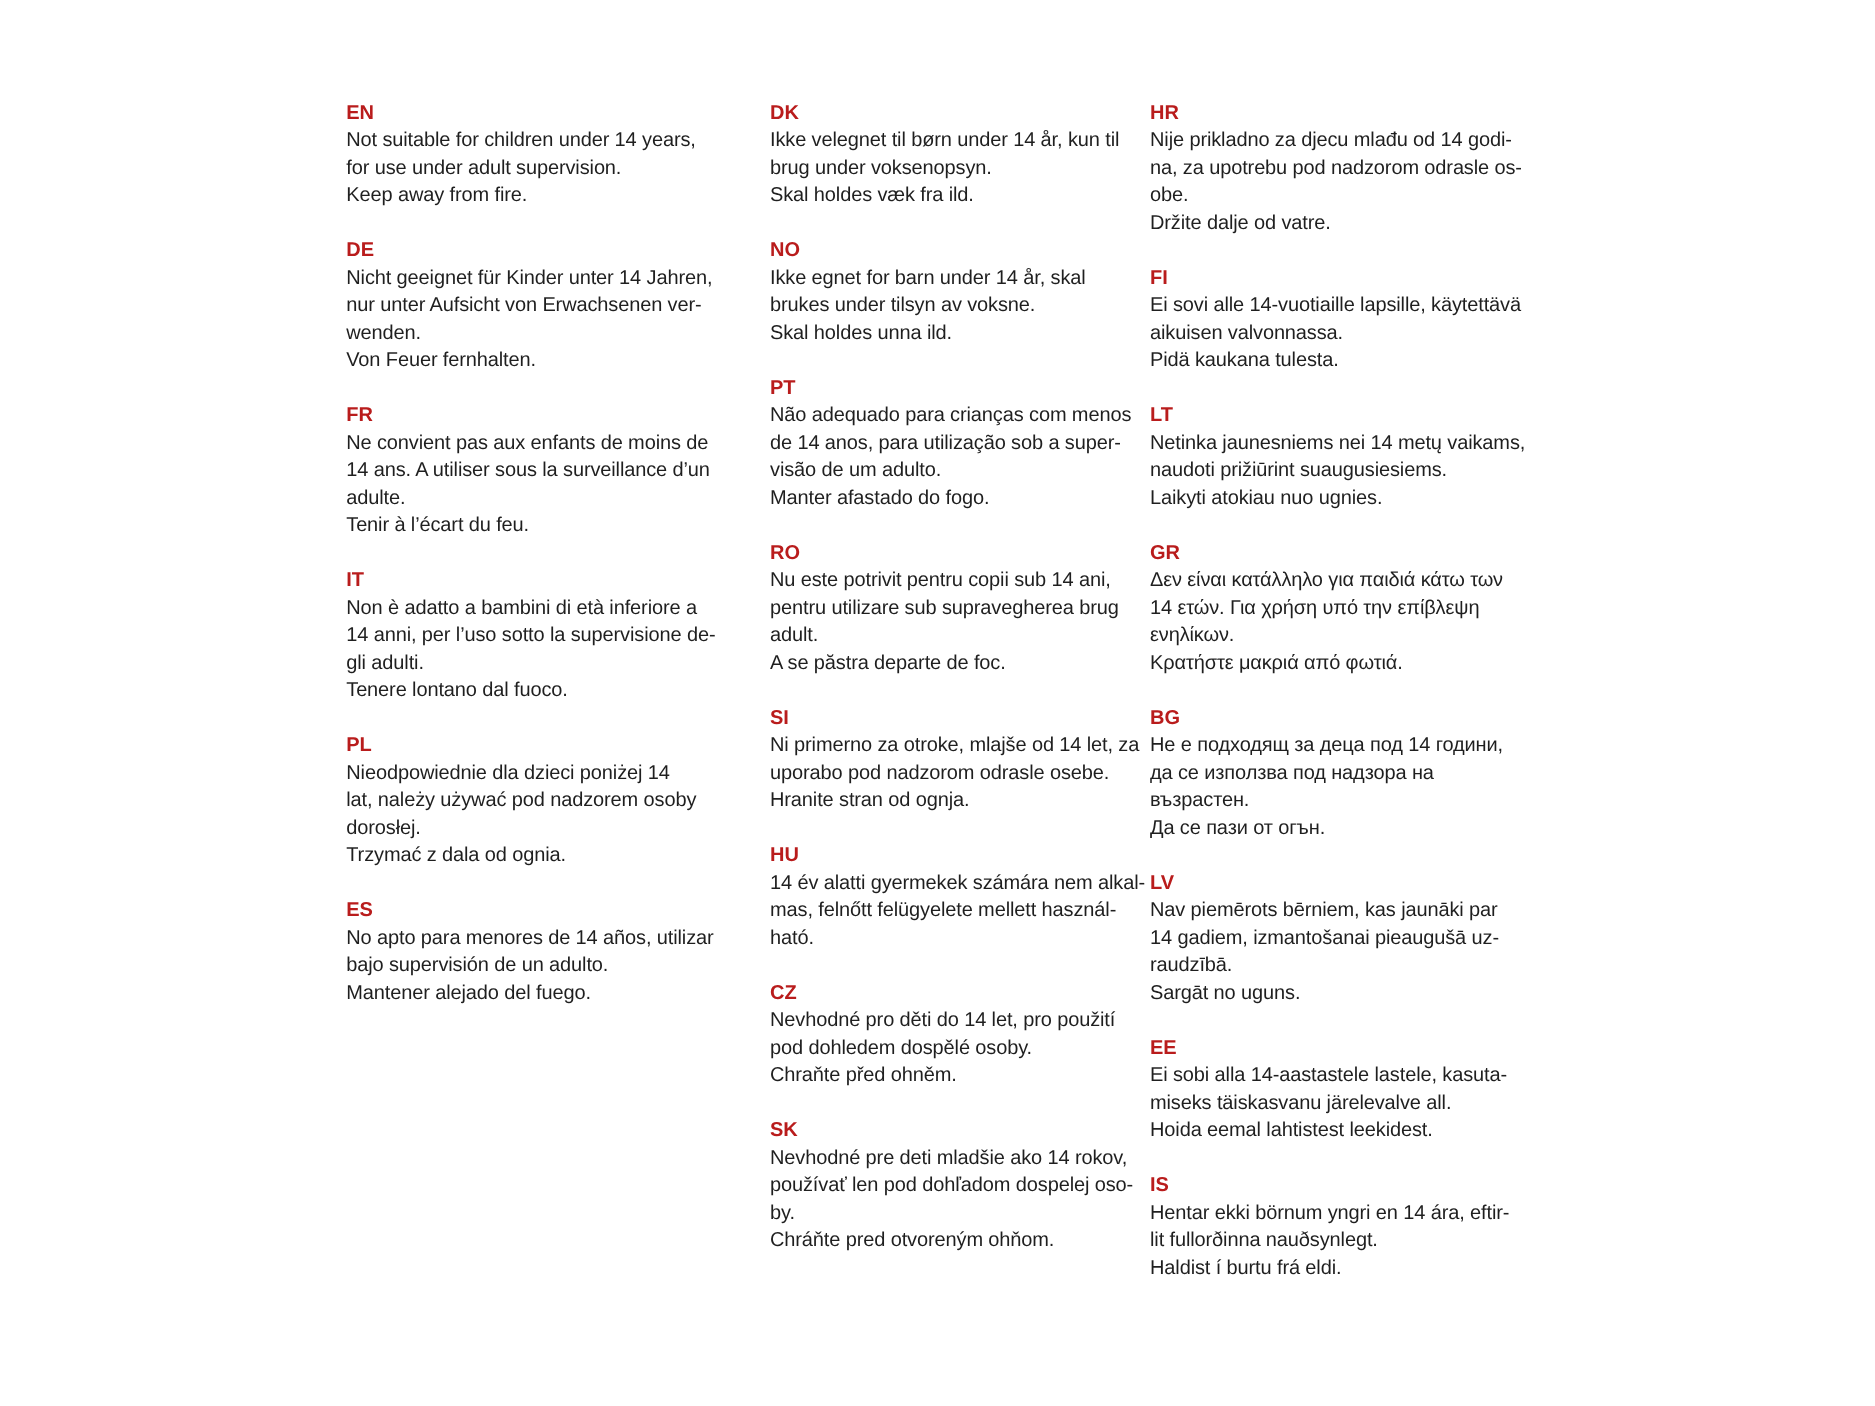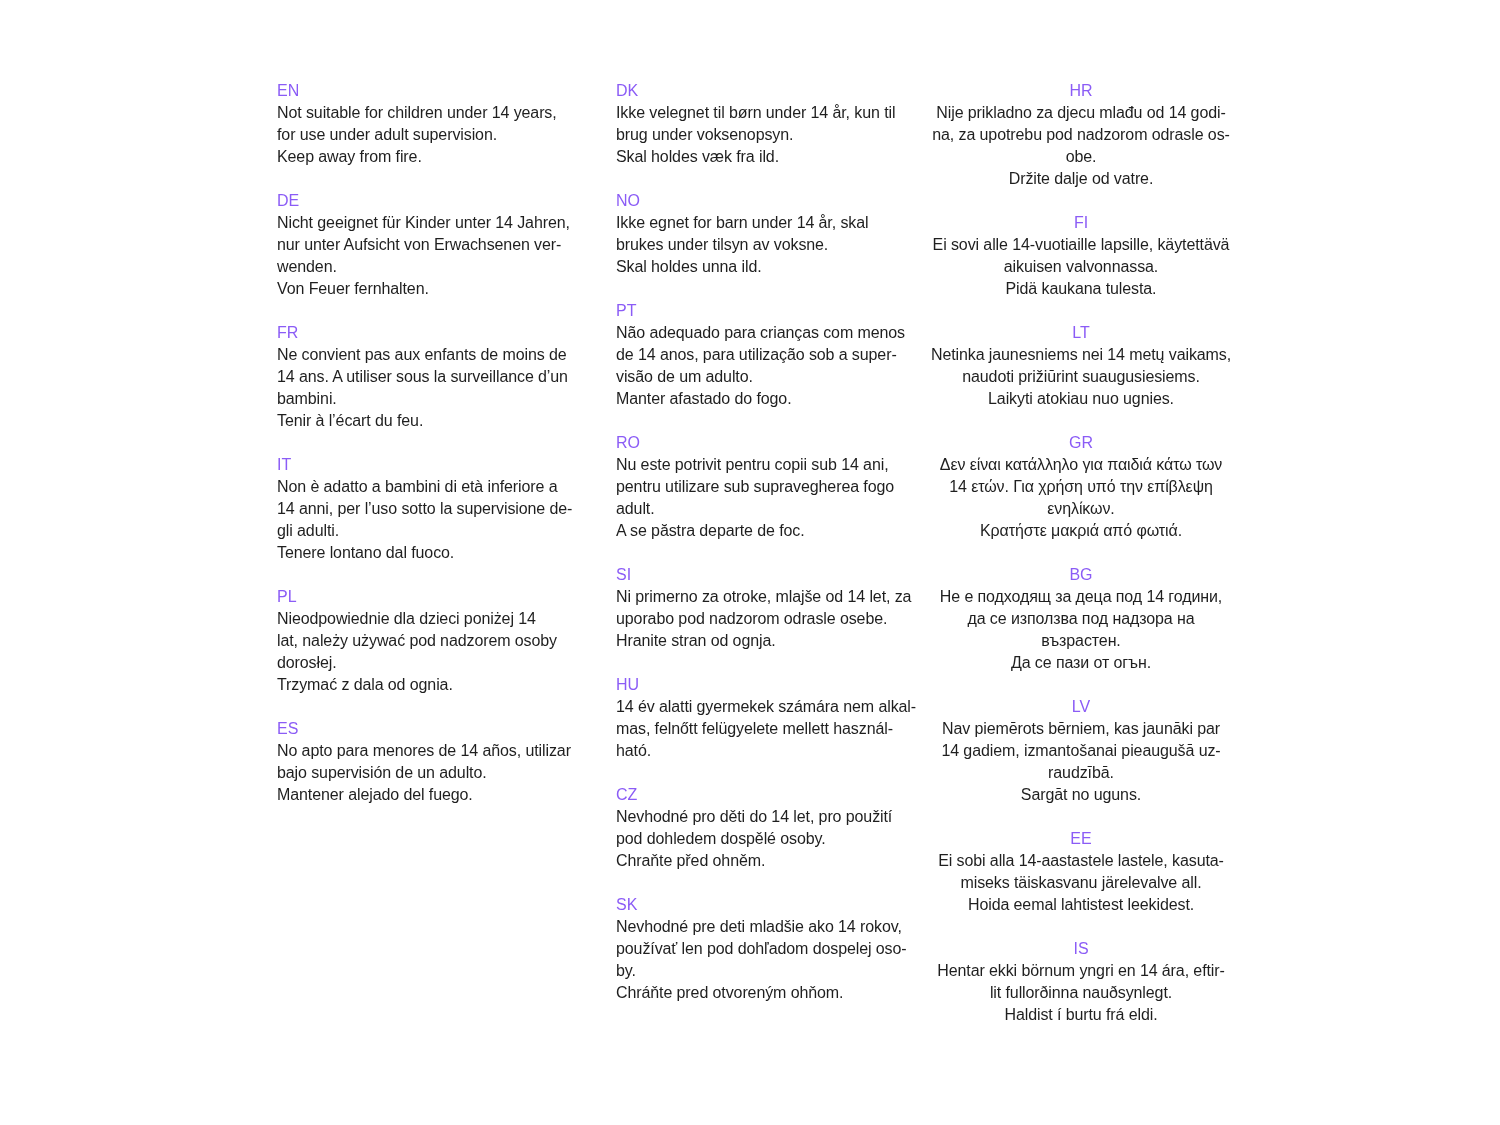--- a/index.html
+++ b/index.html
@@ -18,27 +18,27 @@
     line-height: 22px;
     color: #1f1f1f;
   }
   .col {
     position: absolute;
     top: 80px;
     width: 322px;
   }
   .col-0 { left: 277px; }
   .col-1 { left: 616px; }
-  .col-2 { left: 920px; text-align: center; }
+  .col-2 { left: 920px; }
   .block {
     margin: 0 0 22px 0;
   }
   .code {
-    font-weight: normal;
-    color: #8b5cf6;
+    font-weight: bold;
+    color: #b91c1c;
     white-space: nowrap;
   }
   .line {
     white-space: nowrap;
     letter-spacing: -0.1px;
   }
 </style>
 </head>
 <body>
 
@@ -54,21 +54,21 @@
         <div class="code">DE</div>
         <div class="line">Nicht geeignet für Kinder unter 14 Jahren,</div>
         <div class="line">nur unter Aufsicht von Erwachsenen ver-</div>
         <div class="line">wenden.</div>
         <div class="line">Von Feuer fernhalten.</div>
       </div>
       <div class="block">
         <div class="code">FR</div>
         <div class="line">Ne convient pas aux enfants de moins de</div>
         <div class="line">14 ans. A utiliser sous la surveillance d’un</div>
-        <div class="line">bambini.</div>
+        <div class="line">adulte.</div>
         <div class="line">Tenir à l’écart du feu.</div>
       </div>
       <div class="block">
         <div class="code">IT</div>
         <div class="line">Non è adatto a bambini di età inferiore a</div>
         <div class="line">14 anni, per l’uso sotto la supervisione de-</div>
         <div class="line">gli adulti.</div>
         <div class="line">Tenere lontano dal fuoco.</div>
       </div>
       <div class="block">
@@ -101,21 +101,21 @@
       <div class="block">
         <div class="code">PT</div>
         <div class="line">Não adequado para crianças com menos</div>
         <div class="line">de 14 anos, para utilização sob a super-</div>
         <div class="line">visão de um adulto.</div>
         <div class="line">Manter afastado do fogo.</div>
       </div>
       <div class="block">
         <div class="code">RO</div>
         <div class="line">Nu este potrivit pentru copii sub 14 ani,</div>
-        <div class="line">pentru utilizare sub supravegherea fogo</div>
+        <div class="line">pentru utilizare sub supravegherea brug</div>
         <div class="line">adult.</div>
         <div class="line">A se păstra departe de foc.</div>
       </div>
       <div class="block">
         <div class="code">SI</div>
         <div class="line">Ni primerno za otroke, mlajše od 14 let, za</div>
         <div class="line">uporabo pod nadzorom odrasle osebe.</div>
         <div class="line">Hranite stran od ognja.</div>
       </div>
       <div class="block">

